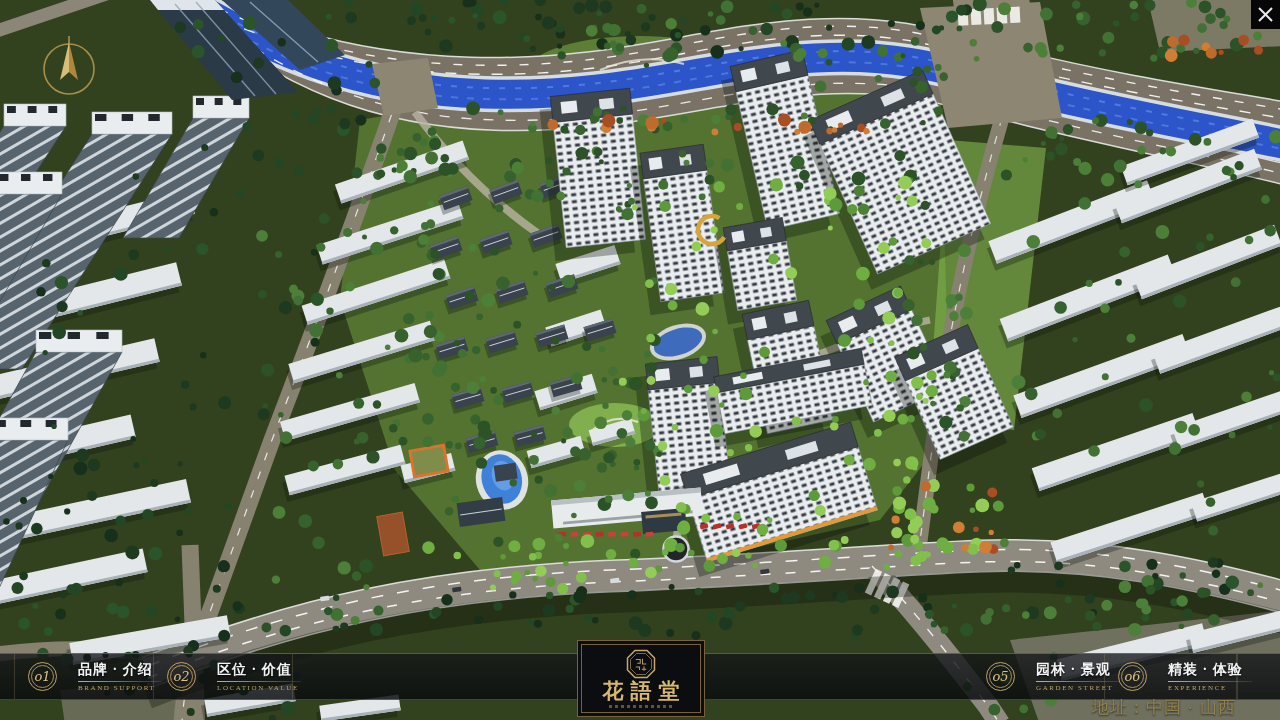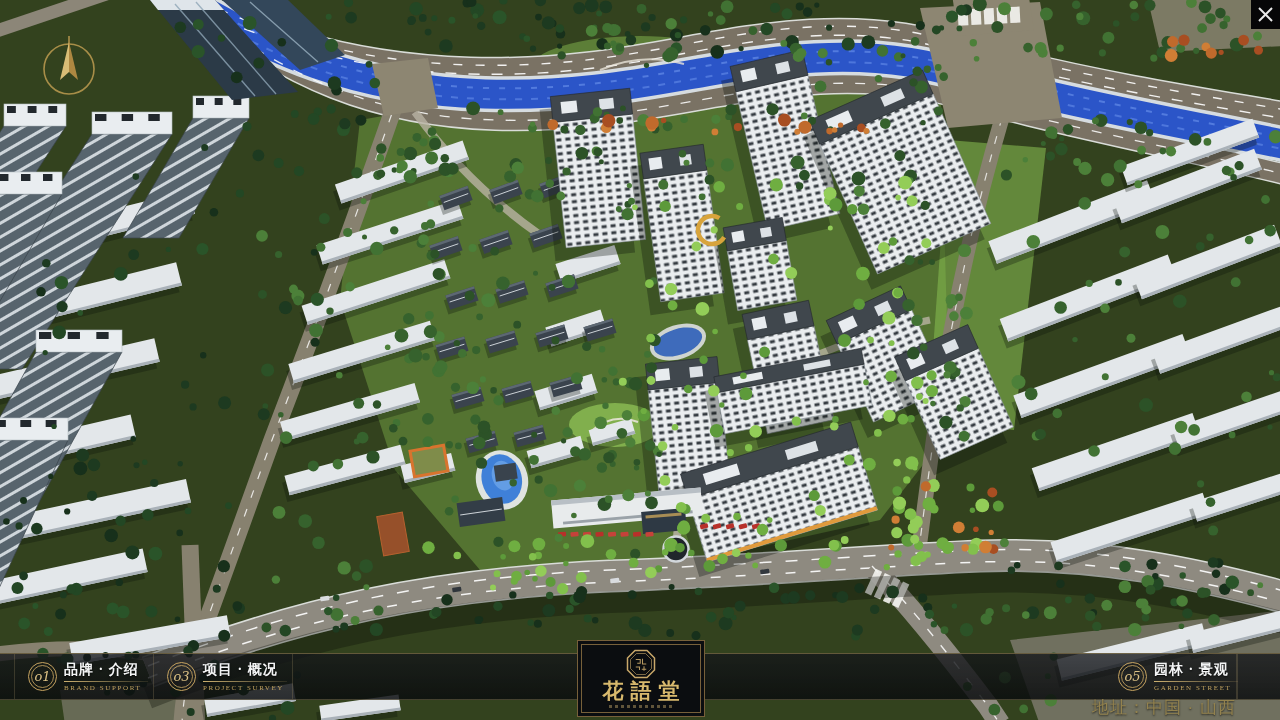--- a/index.html
+++ b/index.html
@@ -12,21 +12,21 @@
   .close-btn{position:absolute;top:0;right:0;width:29px;height:29px;background:#060607;
              border:none;padding:0;cursor:pointer;display:flex;align-items:center;justify-content:center;}
   
   .bottom-bar{position:absolute;left:0;right:0;top:653px;height:45px;
               background:linear-gradient(rgba(20,22,26,.78),rgba(9,11,13,.84));
               border-top:1px solid rgba(168,146,94,.55);
               border-bottom:1px solid rgba(168,146,94,.30);}
   .zone{position:absolute;top:0;bottom:0;display:flex;align-items:center;}
   .zone-left{left:14px;width:556px;border-left:1px solid rgba(190,170,120,.22);}
   .zone-right{left:707px;width:530px;border-right:1px solid rgba(190,170,120,.22);justify-content:flex-end;}
-  .menu-item{height:100%;display:flex;align-items:center;gap:7px;cursor:pointer;
+  .menu-item{height:100%;display:flex;align-items:center;gap:21px;cursor:pointer;
              border-right:1px solid rgba(190,170,120,.22);padding-left:13px;box-sizing:border-box;}
   .zone-left .menu-item{width:139px;}
   .zone-right .menu-item{width:132px;}
   .badge{position:relative;width:27px;height:27px;border:1px solid #c6a360;border-radius:50%;
          display:flex;align-items:center;justify-content:center;flex:0 0 auto;}
   .badge::after{content:"";position:absolute;inset:2px;border:1px solid rgba(198,163,96,.85);border-radius:50%;}
   .badge span{font-family:"DejaVu Serif","Liberation Serif",serif;font-style:italic;
               font-size:13px;color:#dcc184;line-height:1;}
   .labels{display:flex;flex-direction:column;min-width:84px;font-family:Liberation Serif, serif;}
   .zh{font-size:14px;font-weight:bold;color:#f3f4f5;letter-spacing:1px;white-space:nowrap;
@@ -1486,41 +1486,51 @@
             <span>o1</span>
           </div>
       <div class="labels">
             <div class="zh">品牌 · 介绍</div>
             <div class="rule"></div>
             <div class="en">BRAND SUPPORT</div>
           </div>
     </div>
     <div class="menu-item">
       <div class="badge">
-            <span>o3</span>
+            <span>o2</span>
           </div>
       <div class="labels">
-            <div class="zh">项目 · 概况</div>
+            <div class="zh">区位 · 价值</div>
             <div class="rule"></div>
-            <div class="en">PROJECT SURVEY</div>
+            <div class="en">LOCATION VALUE</div>
           </div>
     </div>
   </div>
 
   <div class="zone zone-right">
     <div class="menu-item">
       <div class="badge">
             <span>o5</span>
           </div>
       <div class="labels">
             <div class="zh">园林 · 景观</div>
             <div class="rule"></div>
             <div class="en">GARDEN STREET</div>
           </div>
     </div>
+    <div class="menu-item">
+      <div class="badge">
+            <span>o6</span>
+          </div>
+      <div class="labels">
+            <div class="zh">精装 · 体验</div>
+            <div class="rule"></div>
+            <div class="en">EXPERIENCE</div>
+          </div>
+    </div>
   </div>
 </div>
 
 <div class="logo-panel">
   <svg width="30" height="30" viewBox="0 0 40 40">
     <polygon points="12,2 28,2 38,12 38,28 28,38 12,38 2,28 2,12" fill="none" stroke="#c9a86a" stroke-width="2"></polygon>
     <polygon points="14,6 26,6 34,14 34,26 26,34 14,34 6,26 6,14" fill="none" stroke="#c9a86a" stroke-width="1" opacity="0.8"></polygon>
     <g stroke="#c9a86a" stroke-width="1.4" opacity="0.9">
       <path d="M13,14 h6 v5 h-4 M22,13 v7 h5 M13,24 h5 v4 M21,27 h6 M24,23 v6" fill="none"></path>
     </g>

